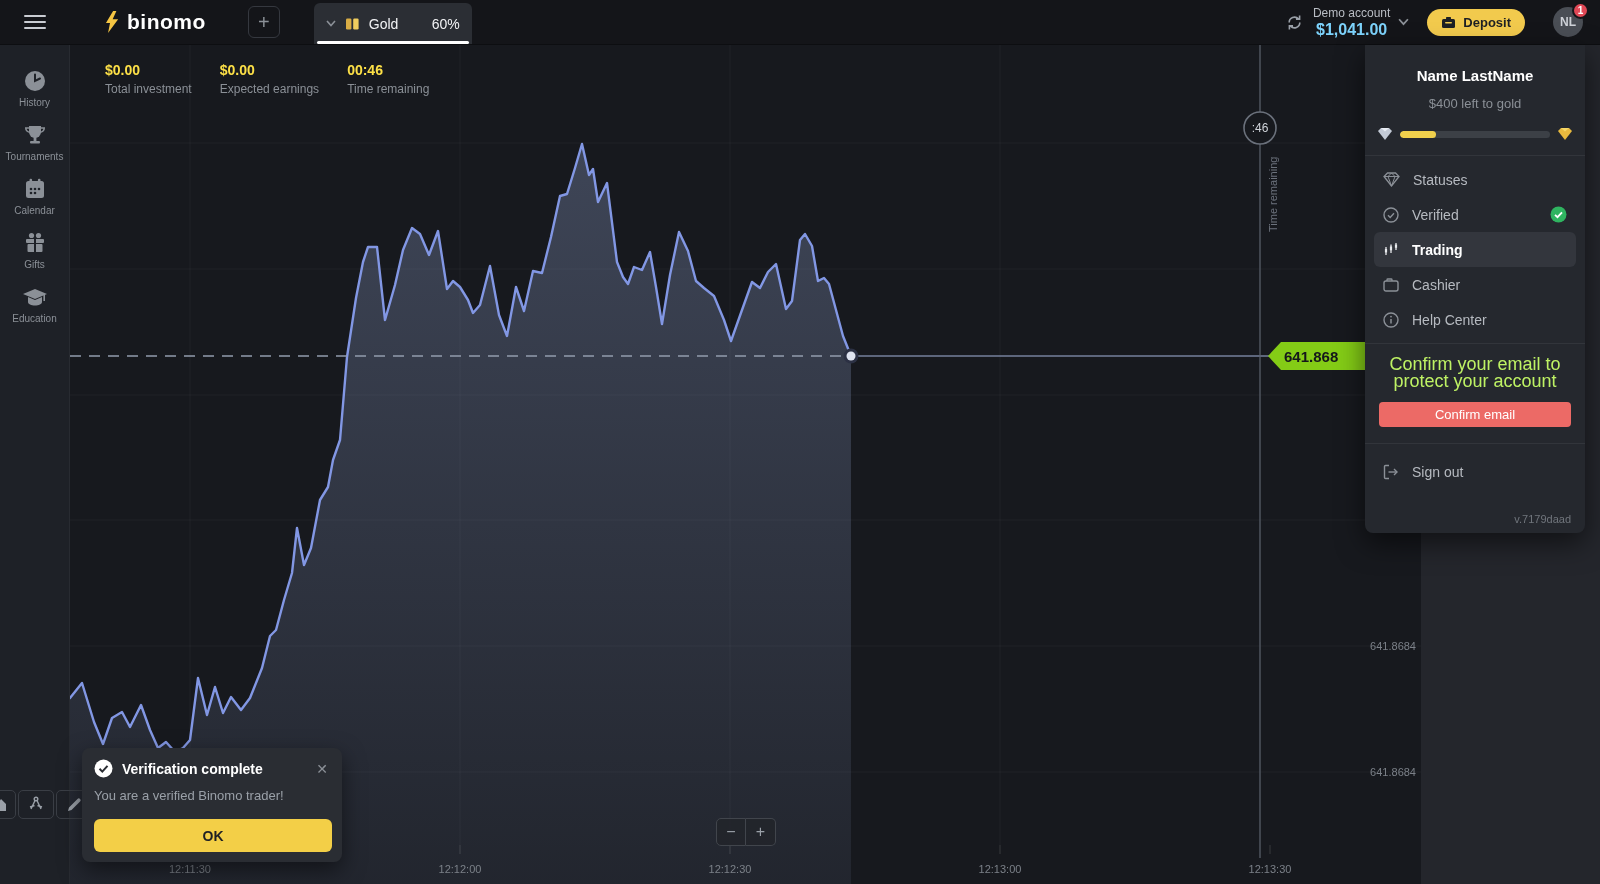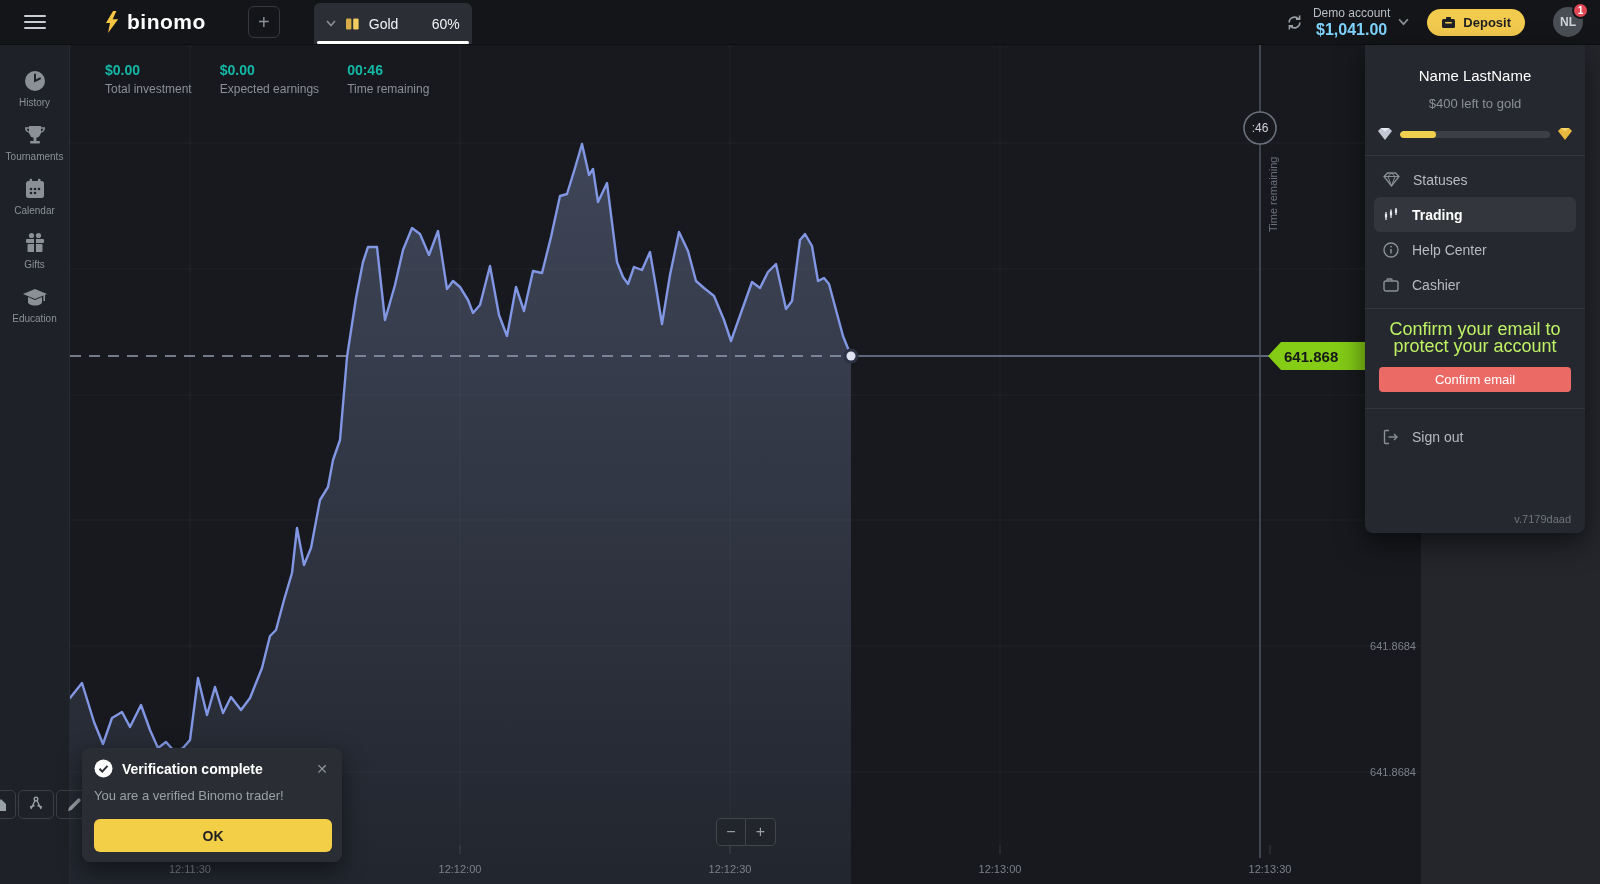--- a/index.html
+++ b/index.html
@@ -52,41 +52,41 @@
   .side-nav { padding-top:24px; display:flex; flex-direction:column; gap:15px; }
   .side-item { display:flex; flex-direction:column; align-items:center; gap:4px; width:78px; cursor:pointer; }
   .side-item span { font-size:10px; color:#8b9097; }
   .side-tools { margin-top:auto; display:flex; flex-direction:row; gap:2px; padding-bottom:27px; }
   .tool-btn { width:36px; height:29px; border:1px solid #3a3e45; border-radius:5px; background:transparent;
     display:flex; align-items:center; justify-content:center; color:#c9ccd2; font-size:12px; font-weight:bold; }
   .help-btn { margin:22px 0 12px; width:33px; height:33px; border-radius:50%; background:#e15b5b;
     display:flex; align-items:center; justify-content:center; color:#fff; font-size:16px; font-weight:bold; }
 
   
-  .stat-value { font-size:14px; font-weight:bold; color:#14b8a6; }
+  .stat-value { font-size:14px; font-weight:bold; color:#fde047; }
   .stat-label { font-size:12px; color:#8b9097; margin-top:4px; }
 
   
   #price-tag { left:1268px; top:342px; width:122px; height:28px; background:#84cc16;
     clip-path:polygon(0 50%, 13px 0, 100% 0, 100% 100%, 13px 100%);
     display:flex; align-items:center; padding-left:16px;
     font-size:15px; font-weight:bold; color:#15171b; }
 
   
   #zoom-controls { left:716px; top:818px; display:flex; }
   .zoom-btn { width:30px; height:28px; background:rgba(34,37,42,.85); border:1px solid #41454c;
     display:flex; align-items:center; justify-content:center; color:#9aa0a8; font-size:16px; }
   .zoom-btn:first-child { border-radius:5px 0 0 5px; }
   .zoom-btn:last-child { border-radius:0 5px 5px 0; border-left:none; }
 
   
   #account-panel { left:1365px; top:45px; width:220px; height:488px; background:#25282e;
     border-radius:0 0 8px 8px; box-shadow:0 10px 28px rgba(0,0,0,.55); display:flex; flex-direction:column; }
   .panel-head { padding:22px 14px 0; text-align:center; }
-  .panel-name { font-size:15px; font-weight:normal; color:#fff; }
+  .panel-name { font-size:15px; font-weight:bold; color:#fff; }
   .panel-sub { font-size:13px; color:#8b9097; margin-top:12px; }
   .progress-row { display:flex; align-items:center; gap:7px; padding:16px 12px 14px; }
   .progress-track { flex:1; height:7px; border-radius:4px; background:#3c4046; overflow:hidden; }
   .progress-fill { height:100%; background:#f0d04c; border-radius:4px; }
   .panel-divider { height:1px; background:#32353b; margin:0; }
   .panel-menu { padding:6px 0; }
   .menu-item { display:flex; align-items:center; height:35px; margin:0 9px; padding:0 9px; gap:13px;
     font-size:14px; color:#b6bac0; border-radius:6px; cursor:pointer; }
   .menu-item.active { background:#33363d; color:#fff; font-weight:bold; }
   .menu-badge { margin-left:auto; }
@@ -323,45 +323,56 @@
   </div>
   <div class="panel-divider"></div>
   <div class="panel-menu">
     <div class="menu-item">
       <svg class="icn" width="17" height="15" viewBox="0 0 17 15">
         <polygon points="8.5,14 1,4.5 4.5,1 12.5,1 16,4.5" fill="none" stroke="#8b9097" stroke-width="1.3"></polygon>
         <path d="M1 4.5 h15 M8.5 14 L5 4.5 L8.5 1 L12 4.5 Z" fill="none" stroke="#8b9097" stroke-width="1"></path>
       </svg>
       <span>Statuses</span>
     </div>
+    <div class="menu-item">
+      <svg class="icn" width="16" height="16" viewBox="0 0 16 16">
+        <circle cx="8" cy="8" r="7" fill="none" stroke="#8b9097" stroke-width="1.4"></circle>
+        <polyline points="5,8.2 7.2,10.4 11,6.2" fill="none" stroke="#8b9097" stroke-width="1.4"></polyline>
+      </svg>
+      <span>Verified</span>
+      <svg class="icn menu-badge" width="17" height="17" viewBox="0 0 17 17">
+        <circle cx="8.5" cy="8.5" r="8" fill="#2fb460"></circle>
+        <polyline points="5,8.8 7.5,11.2 12,6.3" fill="none" stroke="#fff" stroke-width="1.8"></polyline>
+      </svg>
+    </div>
     <div class="menu-item active">
       <svg class="icn" width="16" height="16" viewBox="0 0 16 16">
         <line x1="3" y1="5" x2="3" y2="13" stroke="#e8eaed" stroke-width="1.3"></line>
         <rect x="1.9" y="7" width="2.2" height="3.4" fill="#e8eaed"></rect>
         <line x1="8" y1="2.5" x2="8" y2="11" stroke="#e8eaed" stroke-width="1.3"></line>
         <rect x="6.9" y="4.5" width="2.2" height="3.8" fill="#e8eaed"></rect>
         <line x1="13" y1="1" x2="13" y2="8" stroke="#e8eaed" stroke-width="1.3"></line>
         <rect x="11.9" y="2.6" width="2.2" height="3.2" fill="#e8eaed"></rect>
       </svg>
       <span>Trading</span>
     </div>
     <div class="menu-item">
+      <svg class="icn" width="16" height="14" viewBox="0 0 16 14">
+        <rect x="1" y="3" width="14" height="10" rx="2" fill="none" stroke="#8b9097" stroke-width="1.4"></rect>
+        <path d="M4 3 V1.8 a0.8 0.8 0 0 1 .8 -.8 H8.2 a0.8 0.8 0 0 1 .8 .8 V3" fill="none" stroke="#8b9097" stroke-width="1.3"></path>
+      </svg>
+      <span>Cashier</span>
+    </div>
+    <div class="menu-item">
       <svg class="icn" width="16" height="16" viewBox="0 0 16 16">
         <circle cx="8" cy="8" r="7" fill="none" stroke="#8b9097" stroke-width="1.4"></circle>
         <line x1="8" y1="7" x2="8" y2="11.5" stroke="#8b9097" stroke-width="1.5"></line>
         <circle cx="8" cy="4.6" r="0.9" fill="#8b9097"></circle>
       </svg>
       <span>Help Center</span>
-    </div>
-    <div class="menu-item">
-      <svg class="icn" width="16" height="14" viewBox="0 0 16 14">
-        <rect x="1" y="3" width="14" height="10" rx="2" fill="none" stroke="#8b9097" stroke-width="1.4"></rect>
-        <path d="M4 3 V1.8 a0.8 0.8 0 0 1 .8 -.8 H8.2 a0.8 0.8 0 0 1 .8 .8 V3" fill="none" stroke="#8b9097" stroke-width="1.3"></path>
-      </svg>
-      <span>Cashier</span>
     </div>
   </div>
   <div class="panel-divider"></div>
   <div class="confirm-block">
     <div class="confirm-text">Confirm your email to protect your account</div>
     <button class="confirm-btn">Confirm email</button>
   </div>
   <div class="panel-divider"></div>
   <div class="signout-block">
     <div class="menu-item">

